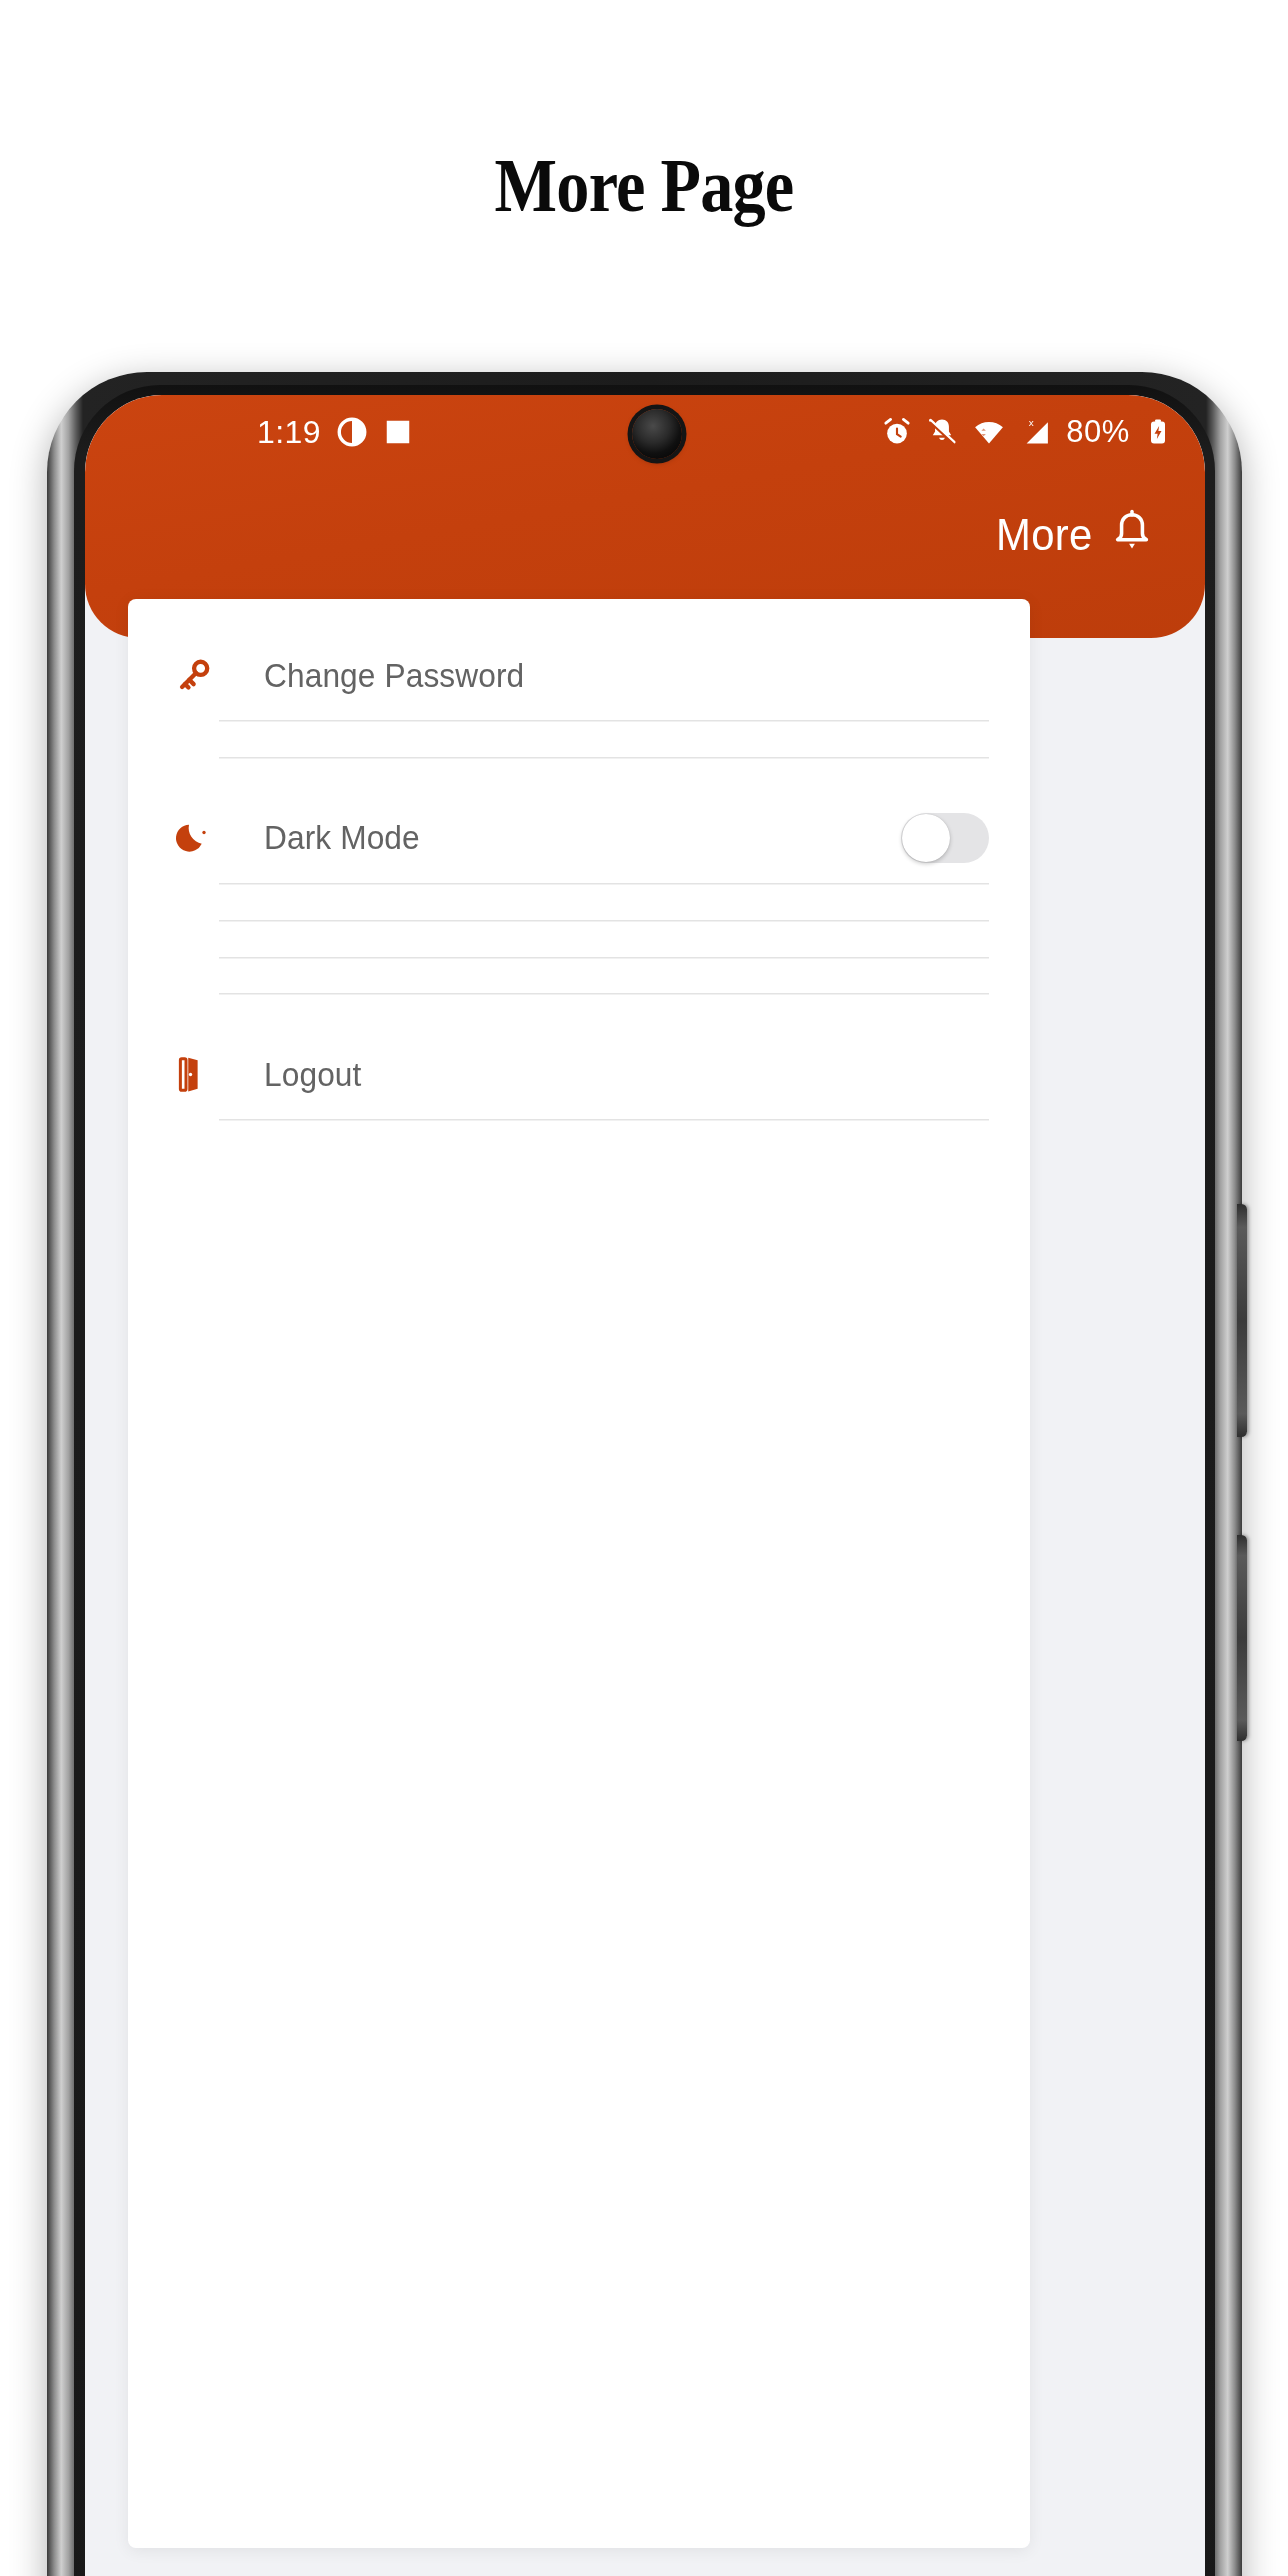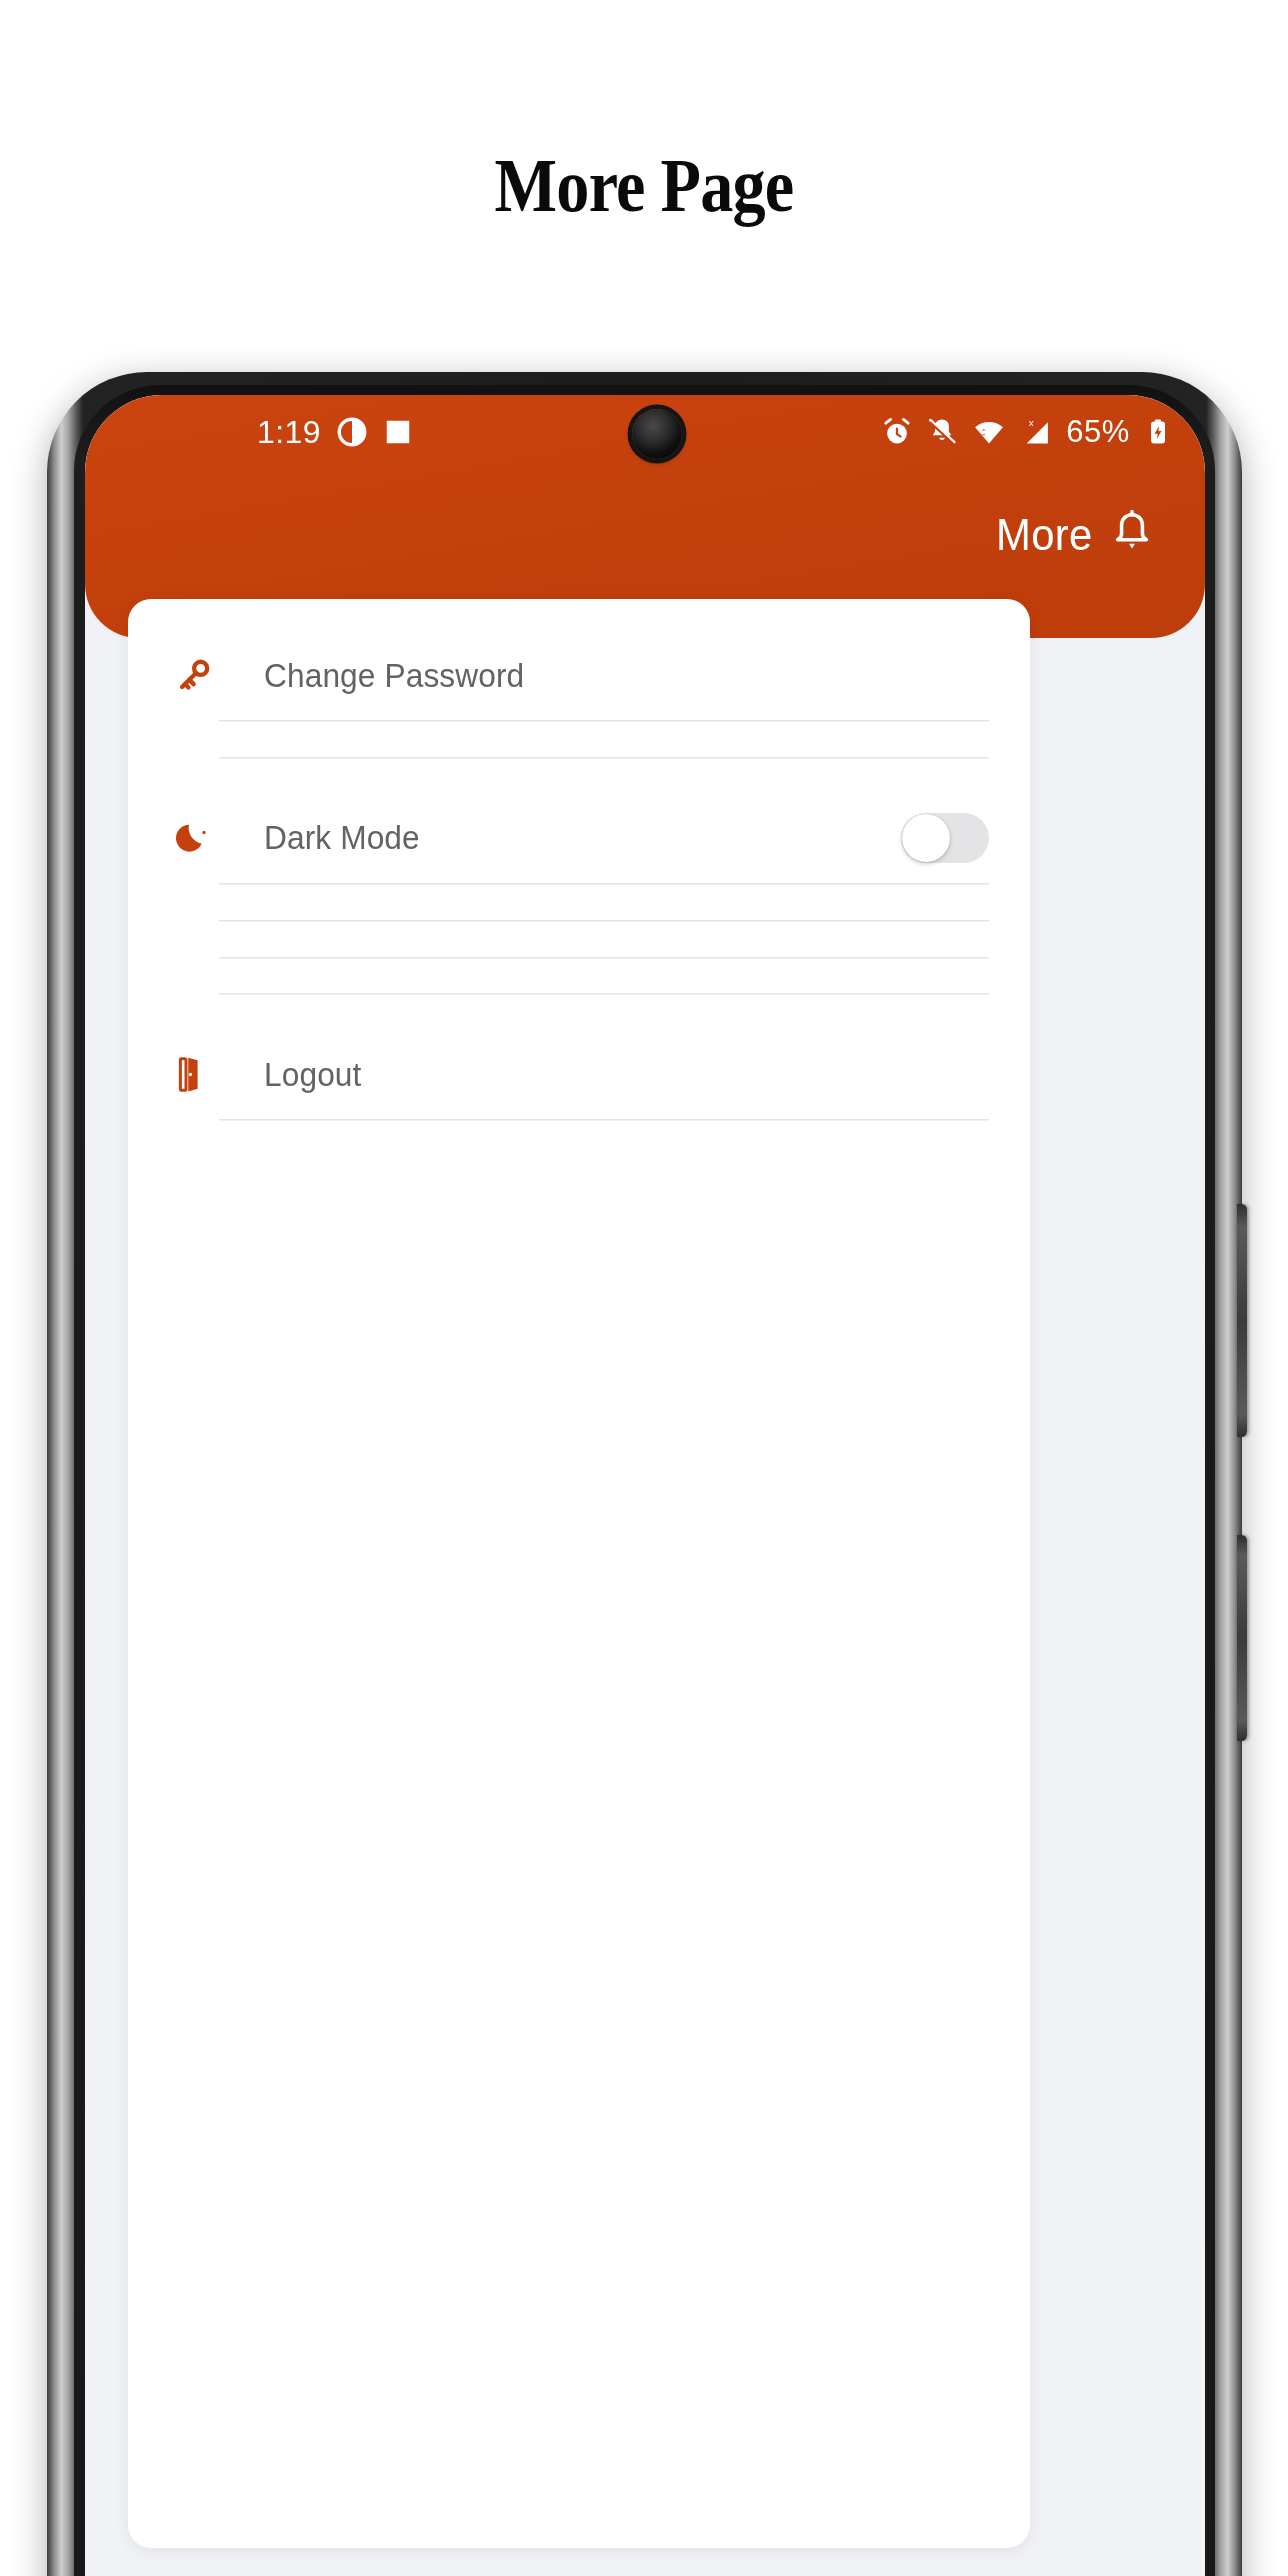--- a/index.html
+++ b/index.html
@@ -170,21 +170,21 @@
   }
 
   
   .content-card {
     position: absolute;
     left: 43px;
     top: 204px;
     width: 902px;
     height: 1949px;
     background: #ffffff;
-    border-radius: 23px;
+    border-radius: 8px;
     box-shadow: 0 2.7px 16px rgba(0,0,0,0.07);
     overflow: hidden;
     z-index: 4;
   }
 
   .menu-list {
     position: absolute;
     left: 0;
     top: 32px;
     width: 902px;
@@ -318,21 +318,21 @@
               <path d="M6.6 11.2 l1.6-1.6 1.6 1.6z" fill="#c4400d" opacity="0.55"></path>
               <path d="M6.6 13.4 l1.6 1.6 1.6-1.6z" fill="#c4400d" opacity="0.55"></path>
             </svg>
           </span>
           <span class="sicon">
             <svg width="34" height="34" viewBox="0 0 24 24">
               <path d="M20.4 5.2 V20.2 H5.4 z" fill="#ffffff"></path>
               <text x="8.6" y="7.6" font-family="Liberation Sans, sans-serif" font-size="7" fill="#ffffff" text-anchor="middle">x</text>
             </svg>
           </span>
-          <span class="status-batt-text">65%</span>
+          <span class="status-batt-text">80%</span>
           <span class="sicon">
             <svg width="30" height="30" viewBox="0 0 24 24">
               <rect x="6.4" y="3.6" width="11.2" height="17.6" rx="2.4" fill="#ffffff"></rect>
               <rect x="9.6" y="1.9" width="4.8" height="2.2" rx="1" fill="#ffffff"></rect>
               <path d="M12.9 7.2 L9.2 13.4 h2.5 l-0.6 4.2 3.7-6.4 h-2.5z" fill="#c4400d"></path>
             </svg>
           </span>
         </div>
       </div>
 

